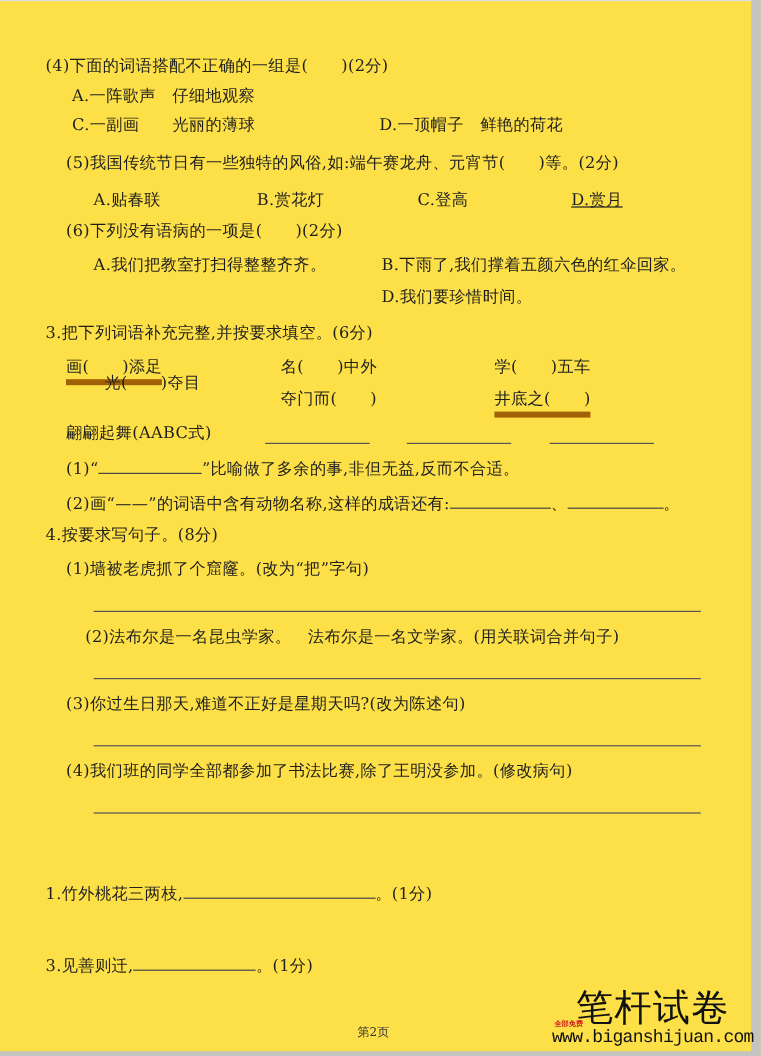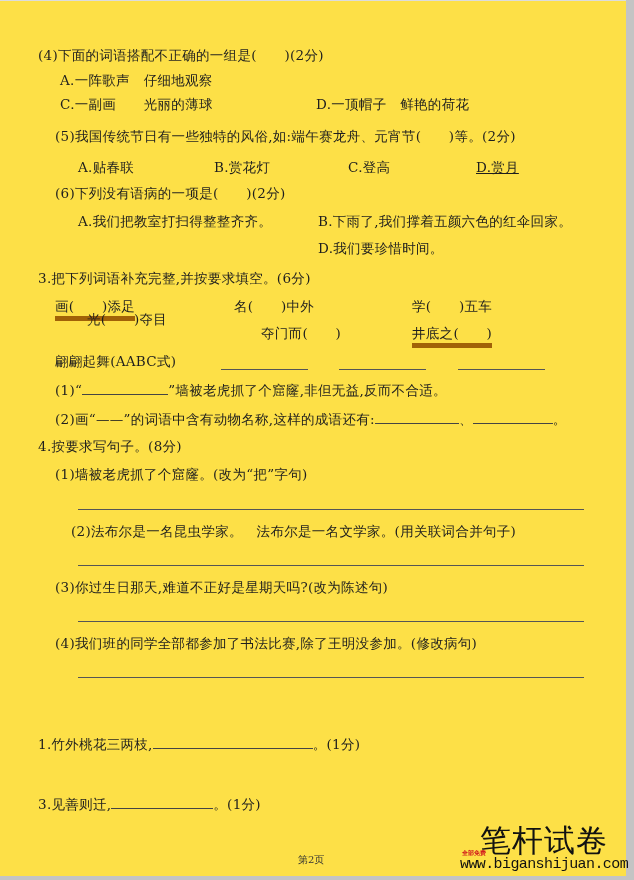--- a/index.html
+++ b/index.html
@@ -42,30 +42,30 @@
   <div class="t" style="left:55px;top:183px;">(6)下列没有语病的一项是(　　)(2分)</div>
   <div class="t" style="left:318px;top:211px;">B.下雨了,我们撑着五颜六色的红伞回家。</div>
   <div class="t" style="left:78px;top:211px;">A.我们把教室打扫得整整齐齐。</div>
   <div class="t" style="left:318px;top:238px;">D.我们要珍惜时间。</div>
 
   <div class="t" style="left:38px;top:268px;">3.把下列词语补充完整,并按要求填空。(6分)</div>
   <div class="t uline" style="left:55px;top:296px;">画(　　)添足</div>
   <div class="t" style="left:234px;top:296px;">名(　　)中外</div>
   <div class="t" style="left:412px;top:296px;">学(　　)五车</div>
   <div class="t" style="left:55px;top:309px;margin-left:32px;">光(　　)夺目</div>
-  <div class="t" style="left:234px;top:323px;margin-left:27px;">夺门而(　　)</div>
+  <div class="t" style="left:234px;top:323px;">夺门而(　　)</div>
   <div class="t uline" style="left:412px;top:323px;">井底之(　　)</div>
 
   <div class="t" style="left:55px;top:351px;">翩翩起舞(AABC式)</div>
   <div class="line" style="left:221px;top:368px;width:87px;"></div>
   <div class="line" style="left:339px;top:368px;width:87px;"></div>
   <div class="line" style="left:458px;top:368px;width:87px;"></div>
 
   <div class="t" style="left:55px;top:379px;">
-    <span>(1)“</span><span class="blank" style="width:86px;"></span><span>”墙被老虎抓了个窟窿,非但无益,反而不合适。</span>
+    <span>(1)“</span><span class="blank" style="width:86px;"></span><span>”比喻做了多余的事,非但无益,反而不合适。</span>
   </div>
   <div class="t" style="left:55px;top:408px;">
     <span>(2)画“——”的词语中含有动物名称,这样的成语还有:</span><span class="blank" style="width:84px;"></span><span>、</span><span class="blank" style="width:80px;"></span><span>。</span>
   </div>
 
   <div class="t" style="left:38px;top:436px;">4.按要求写句子。(8分)</div>
   <div class="t" style="left:55px;top:464px;">(1)墙被老虎抓了个窟窿。(改为“把”字句)</div>
   <div class="line" style="left:78px;top:508px;width:506px;"></div>
   <div class="t" style="left:55px;top:521px;margin-left:16px;">(2)法布尔是一名昆虫学家。　法布尔是一名文学家。(用关联词合并句子)</div>
   <div class="line" style="left:78px;top:564px;width:506px;"></div>

